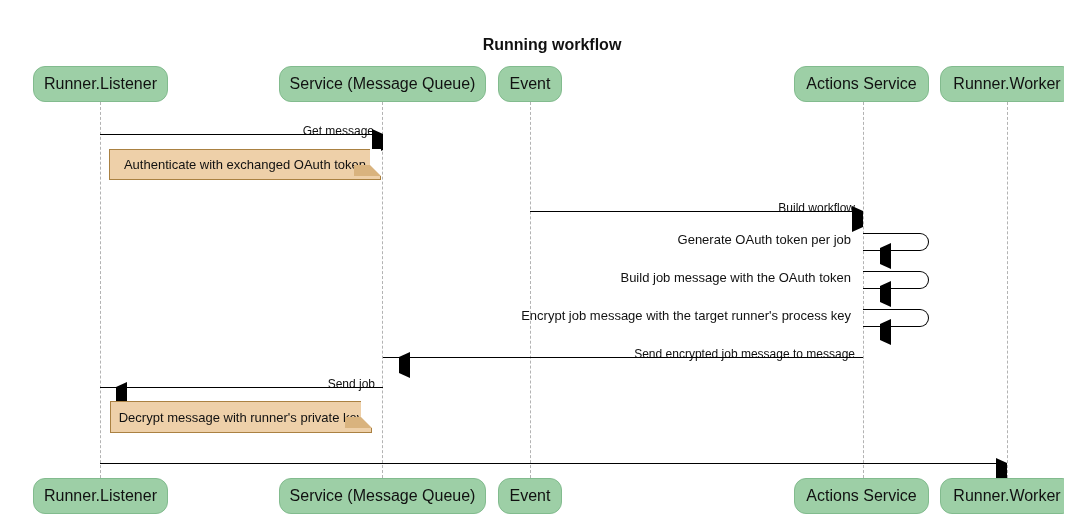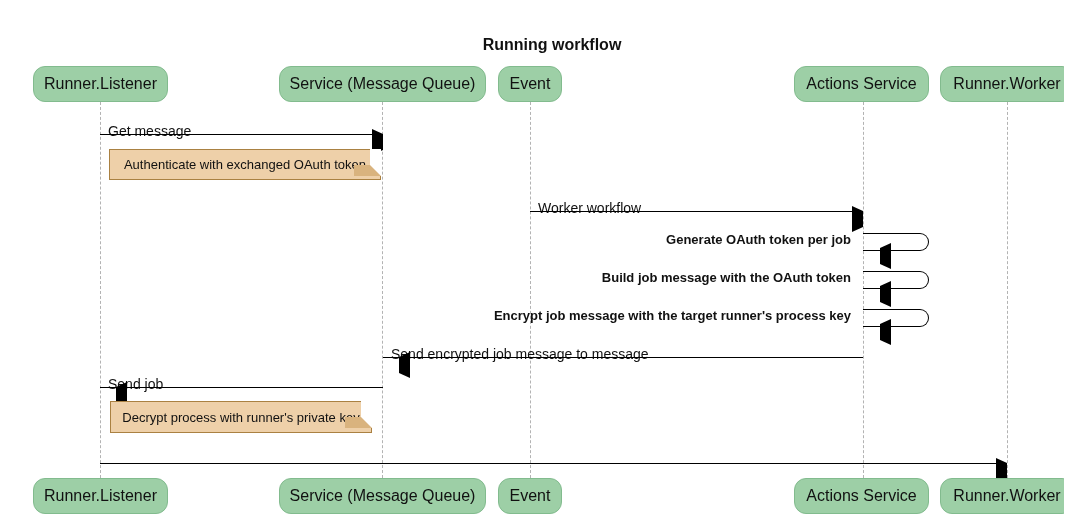--- a/index.html
+++ b/index.html
@@ -29,22 +29,22 @@
     display:flex; align-items:center; justify-content:center;
     font-size:16px; color:var(--text); white-space:nowrap;
   }
 
   .lifeline {
     position:absolute; top:86px; height:376px; width:0;
     border-left:1px dashed var(--lifeline);
   }
 
   .mlabel {
-    position:absolute; font-size:14px; color:var(--text);
-    text-align:left; white-space:nowrap; line-height:14px;
+    position:absolute; font-size:12px; color:var(--text);
+    text-align:right; white-space:nowrap; line-height:14px;
   }
   .mline { position:absolute; height:0; border-top:1px solid var(--arrow); }
 
   .head-r {
     position:absolute; width:0; height:0;
     border-top:5px solid transparent; border-bottom:5px solid transparent;
     border-left:11px solid var(--arrow);
   }
   .head-l {
     position:absolute; width:0; height:0;
@@ -52,21 +52,21 @@
     border-right:11px solid var(--arrow);
   }
 
   .loop {
     position:absolute; left:847px; width:66px; height:16px;
     border:1px solid var(--arrow); border-left:none;
     border-radius:0 10px 10px 0;
   }
   .loop-label {
     position:absolute; right:229px; font-size:13px; line-height:14px;
-    color:var(--text); white-space:nowrap; text-align:right;font-weight:bold;
+    color:var(--text); white-space:nowrap; text-align:right;
   }
 
   .note {
     position:absolute;
     background:var(--note-fill);
     border:1px solid var(--note-border);
     display:flex; align-items:center; justify-content:center;
     font-size:13px; color:var(--text); white-space:nowrap;
   }
   .note .fold {
@@ -96,21 +96,21 @@
 
   <div class="mlabel" style="left:84px;width:282px;top:100px">Get message</div>
   <div class="mline" style="left:84px;top:118px;width:282px"></div>
   <div class="head-r" style="left:356px;top:113px"></div>
 
   <div class="note" style="left:93px;top:133px;width:272px;height:31px">
     <span class="fold"></span>
     <span>Authenticate with exchanged OAuth token</span>
   </div>
 
-  <div class="mlabel" style="left:514px;width:333px;top:177px">Worker workflow</div>
+  <div class="mlabel" style="left:514px;width:333px;top:177px">Build workflow</div>
   <div class="mline" style="left:514px;top:195px;width:333px"></div>
   <div class="head-r" style="left:836px;top:190px"></div>
 
   <div class="loop-label" style="top:209px">Generate OAuth token per job</div>
   <div class="loop" style="top:217px"></div>
   <div class="head-l" style="left:848px;top:227px"></div>
 
   <div class="loop-label" style="top:247px">Build job message with the OAuth token</div>
   <div class="loop" style="top:255px"></div>
   <div class="head-l" style="left:848px;top:265px"></div>
@@ -122,21 +122,21 @@
   <div class="mlabel" style="left:367px;width:480px;top:323px">Send encrypted job message to message</div>
   <div class="mline" style="left:367px;top:341px;width:480px"></div>
   <div class="head-l" style="left:367px;top:336px"></div>
 
   <div class="mlabel" style="left:84px;width:283px;top:353px">Send job</div>
   <div class="mline" style="left:84px;top:371px;width:283px"></div>
   <div class="head-l" style="left:84px;top:366px"></div>
 
   <div class="note" style="left:94px;top:385px;width:262px;height:32px">
     <span class="fold"></span>
-    <span>Decrypt process with runner's private key</span>
+    <span>Decrypt message with runner's private key</span>
   </div>
 
   <div class="mline" style="left:84px;top:447px;width:907px"></div>
   <div class="head-r" style="left:980px;top:442px"></div>
 
   <div class="actor" style="left:17px;top:462px;width:135px">Runner.Listener</div>
   <div class="actor" style="left:263px;top:462px;width:207px">Service (Message Queue)</div>
   <div class="actor" style="left:482px;top:462px;width:64px">Event</div>
   <div class="actor" style="left:778px;top:462px;width:135px">Actions Service</div>
   <div class="actor" style="left:924px;top:462px;width:134px">Runner.Worker</div>

